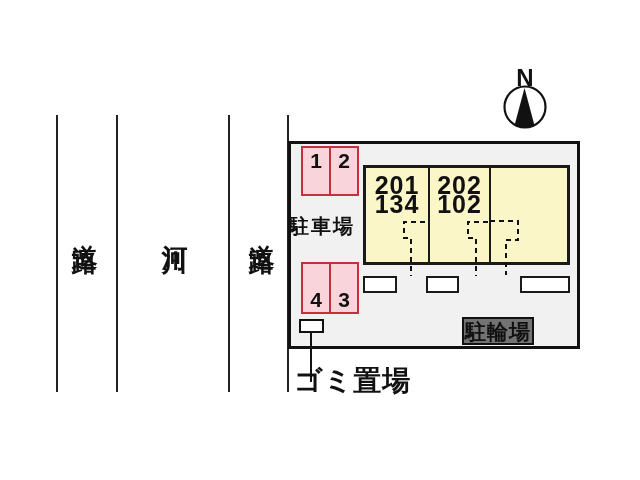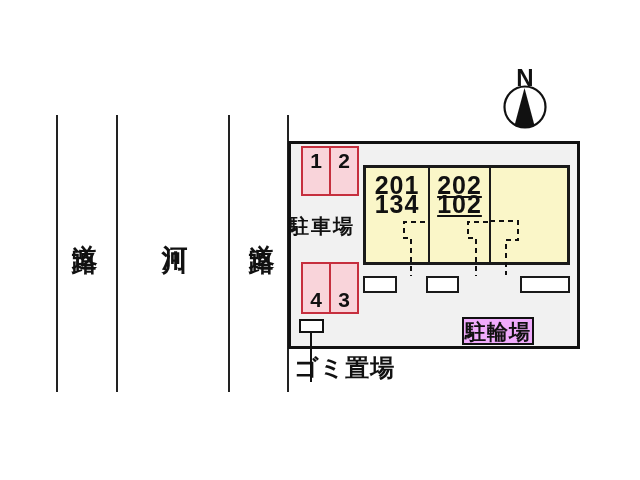--- a/index.html
+++ b/index.html
@@ -39,47 +39,47 @@
     font-size:20px;font-weight:bold;letter-spacing:2px;line-height:1;
   }
   
   .building{
     position:absolute;left:363px;top:165px;width:207px;height:100px;
     background:#faf6c8;border:3px solid #1a1a1a;box-sizing:border-box;
     display:flex;
   }
   .unit{box-sizing:border-box;display:flex;justify-content:center;}
   .unit.u1{width:64px;border-right:2px solid #1a1a1a;}
-  .unit.u2{width:61px;border-right:2px solid #1a1a1a;text-decoration:underline;}
+  .unit.u2{width:61px;border-right:2px solid #1a1a1a;}
   .unit.u3{flex:1;}
   .unit .nums{
     margin-top:8px;text-align:center;
     font-size:25px;font-weight:bold;line-height:19px;letter-spacing:1px;
   }
   
   .porch{
     position:absolute;height:17px;background:#ffffff;
     border:2.5px solid #1a1a1a;box-sizing:border-box;top:276px;
   }
   
   .bike{
     position:absolute;left:462px;top:317px;width:72px;height:28px;
-    background:#f0abfc;border:2.5px solid #111;box-sizing:border-box;
+    background:#737373;border:2.5px solid #111;box-sizing:border-box;
     display:flex;align-items:center;justify-content:center;
     font-size:21px;font-weight:bold;letter-spacing:1px;line-height:1;
   }
   
   .trashbox{
     position:absolute;left:299px;top:319px;width:25px;height:14px;
     background:#ffffff;border:2px solid #111;box-sizing:border-box;
   }
   .trashline{position:absolute;left:310px;top:331px;width:2px;height:51px;background:#111;}
   .trash-label{
-    position:absolute;left:294px;top:356px;
-    font-size:24px;font-weight:bold;line-height:1;letter-spacing:1px;
+    position:absolute;left:294px;top:367px;
+    font-size:28px;font-weight:bold;line-height:1;letter-spacing:1px;
   }
   
   .north-label{
     position:absolute;left:513px;top:66px;width:24px;text-align:center;
     font-size:24px;font-weight:bold;line-height:1;
   }
   svg.overlay{position:absolute;left:0;top:0;pointer-events:none;}
 </style>
 </head>
 <body>

